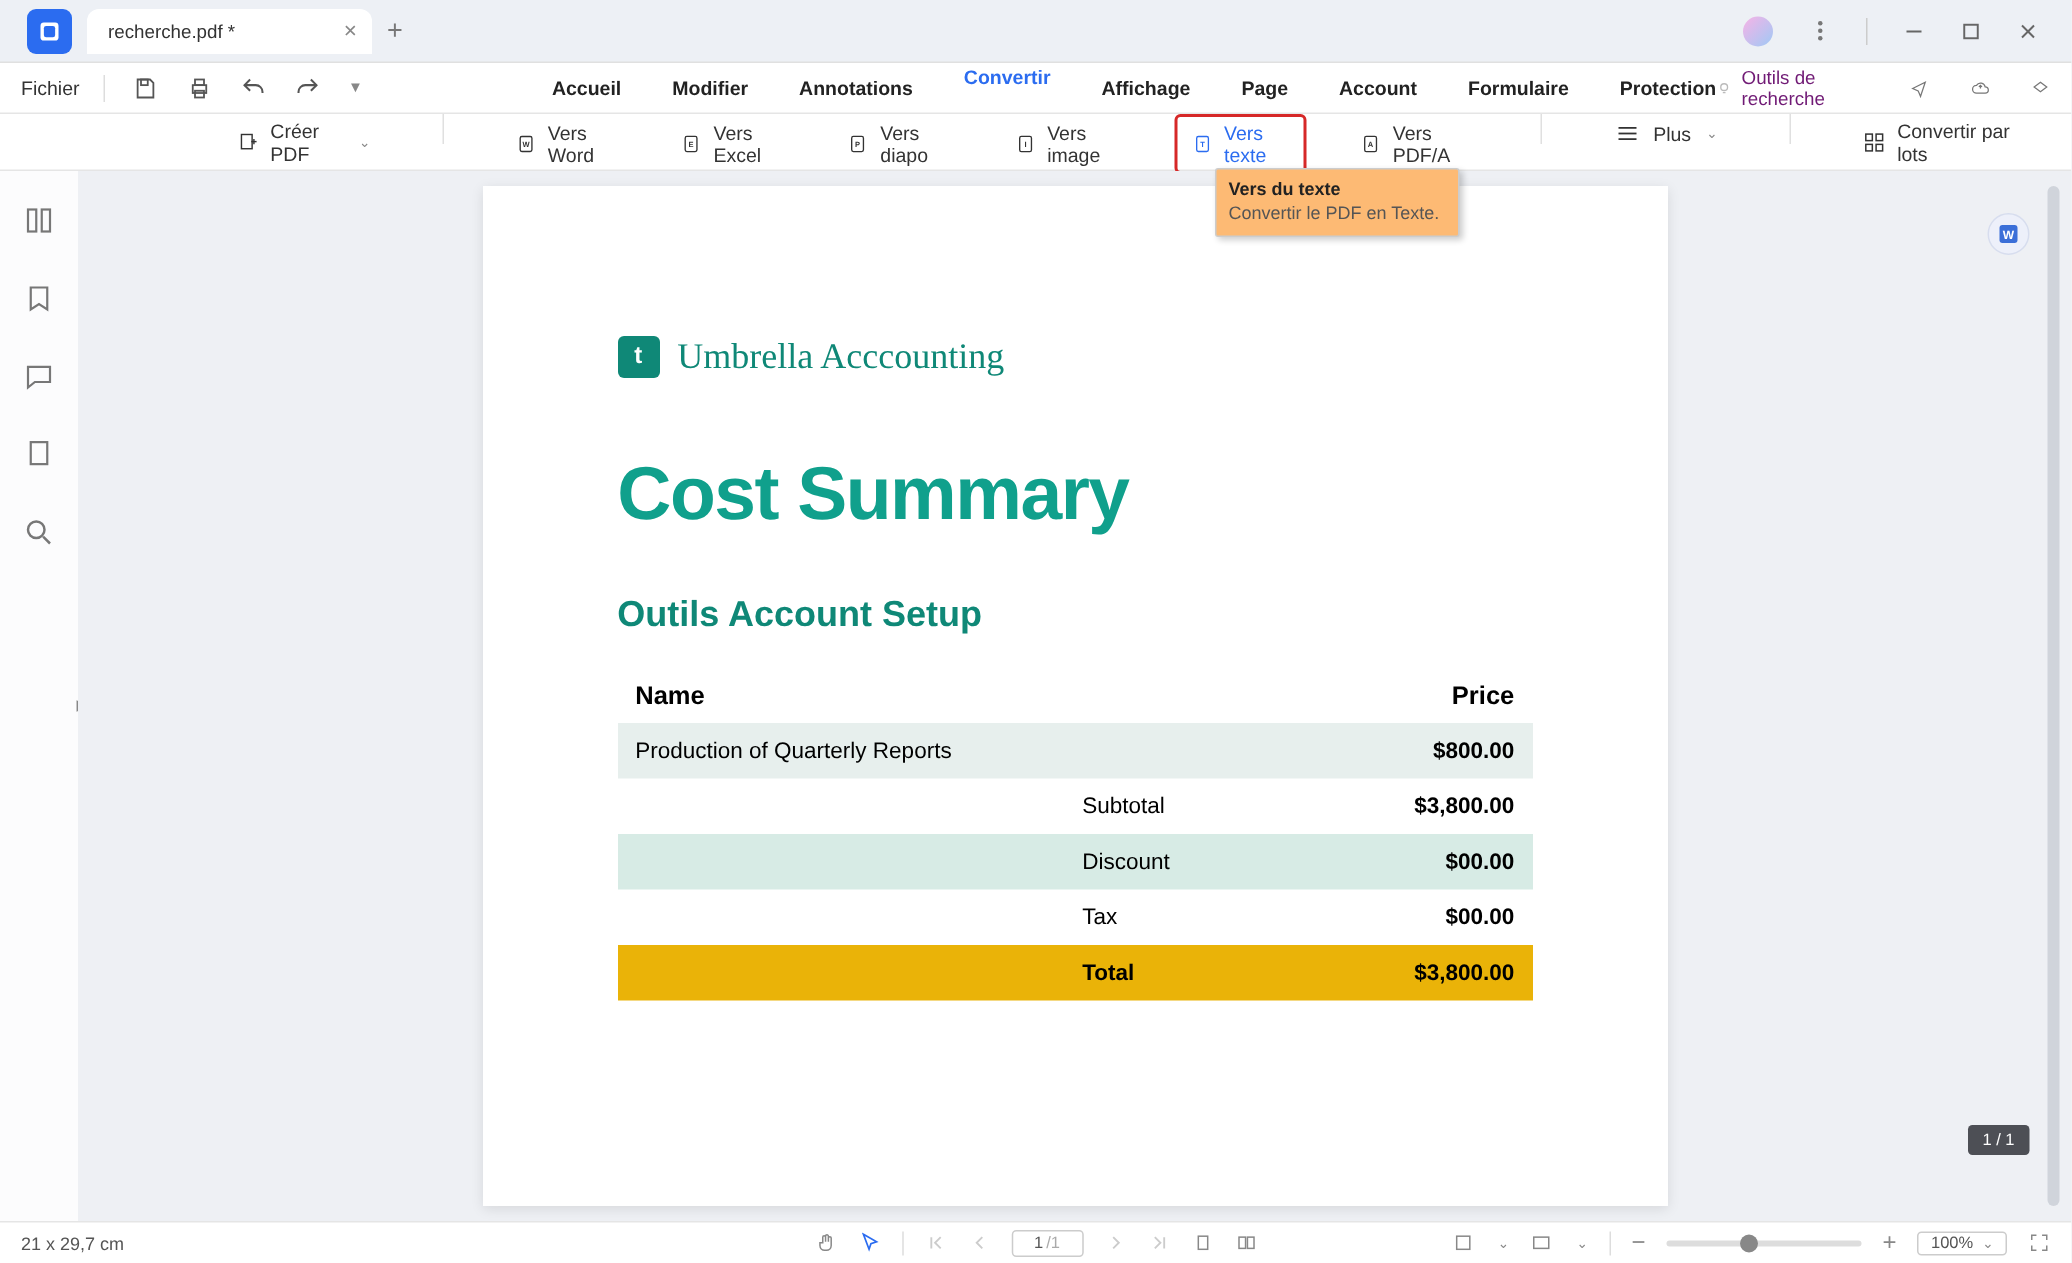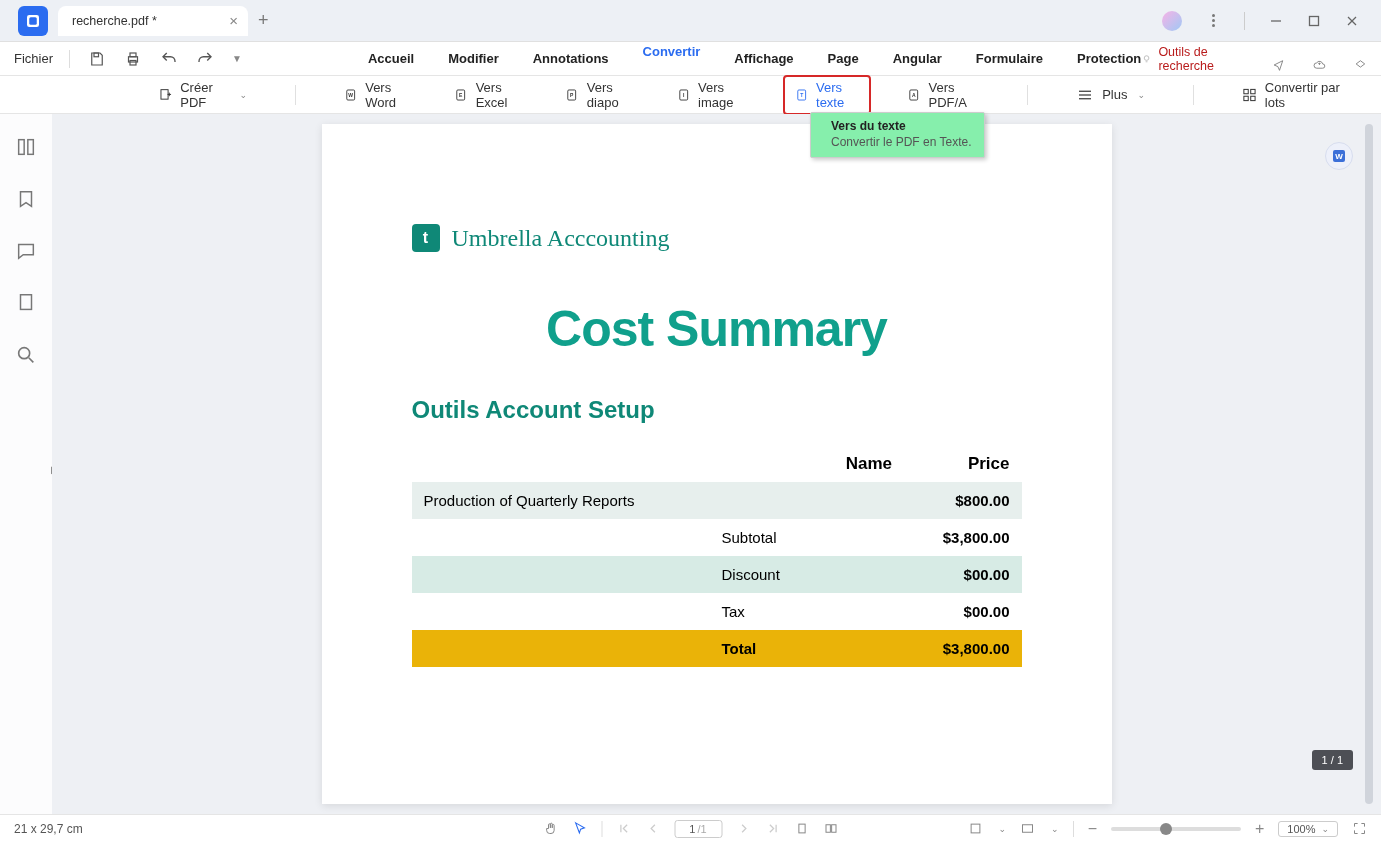--- a/index.html
+++ b/index.html
@@ -20,58 +20,58 @@
   .wsep { width:1px; height:18px; background:#ccc; }
 
   
   .menubar { height: 34px; display:flex; align-items:center; background:#fff; border-bottom:1px solid #e5e5e5; padding: 0 14px 0 14px; }
   .file-btn { font-size:13px; color:#333; margin-right:16px; cursor:pointer; }
   .qa { display:flex; align-items:center; gap:18px; margin-right: 26px; }
   .qa-icon { width:18px; height:18px; color:#555; cursor:pointer; }
   .menu-items { display:flex; align-items:center; gap: 34px; margin-left: 100px; }
   .menu-item { font-size:13px; color:#222; cursor:pointer; font-weight:600; }
   .menu-item.active { color:#2b6cf0; border-bottom:3px solid #2b6cf0; padding-bottom: 20px; margin-bottom: -8px; }
-  .menu-right { margin-left:auto; display:flex; align-items:flex-end; gap:28px; color:#b91c1c; }
+  .menu-right { margin-left:auto; display:flex; align-items:center; gap:28px; color:#701a75; }
   .search-tools { font-size:12.5px; display:flex; align-items:center; gap:6px; }
   .mr-icon { width:16px; height:16px; color:#777; cursor:pointer; }
 
   
-  .ribbon { height: 38px; background:#fff; display:flex; align-items:center; padding: 0 26px 0 150px; gap: 40px; border-bottom:1px solid #e5e5e5; position:relative; }
+  .ribbon { height: 38px; background:#fff; display:flex; align-items:flex-start; padding: 0 26px 0 150px; gap: 40px; border-bottom:1px solid #e5e5e5; position:relative; }
   .rib-btn { display:flex; align-items:center; gap:8px; font-size:13px; color:#333; cursor:pointer; padding:4px 8px; border-radius:4px; }
   .rib-btn svg { width:18px; height:18px; }
   .rib-btn.active { color:#2b6cf0; border:2px solid #d62828; padding: 3px 10px; }
   .rib-sep { width:1px; height:20px; background:#e0e0e0; }
   .car { font-size:9px; color:#888; margin-left:2px; }
 
   
-  .tooltip { position:absolute; left: 810px; top: 112px; background:#86efac; border:1px solid #ccc; border-radius:2px; padding:6px 12px 8px 20px; box-shadow: 2px 2px 4px rgba(0,0,0,0.2); font-size:12px; z-index:50; }
+  .tooltip { position:absolute; left: 810px; top: 112px; background:#fdba74; border:1px solid #ccc; border-radius:2px; padding:6px 12px 8px 8px; box-shadow: 2px 2px 4px rgba(0,0,0,0.2); font-size:12px; z-index:50; }
   .tooltip .tt-title { font-weight:600; color:#222; margin-bottom:2px; }
   .tooltip .tt-body { color:#555; }
 
   
   .main { position:absolute; top:114px; left:0; right:0; bottom:28px; display:flex; }
   .left-rail { width:52px; background:#fcfcfd; display:flex; flex-direction:column; align-items:center; padding-top:22px; gap:30px; }
   .lr-icon { width:22px; height:22px; color:#777; cursor:pointer; }
   .collapse-arrow { position:absolute; left:51px; top:350px; font-size:10px; color:#888; cursor:pointer; }
   .collapse-arrow-r { position:absolute; right:2px; top:350px; font-size:10px; color:#888; cursor:pointer; }
 
   .canvas { flex:1; background:#eef0f4; position:relative; overflow:hidden; }
   .page { position:absolute; left:50%; transform:translateX(-50%); top:10px; width:790px; height:680px; background:#fff; box-shadow: 0 2px 8px rgba(0,0,0,0.1); padding: 100px 90px 0 90px; }
   .scrollbar { position:absolute; right:8px; top:10px; width:8px; height:680px; background:#d0d4db; border-radius:4px; }
   .word-float { position:absolute; right:28px; top:28px; width:28px; height:28px; background:#edf0fa; border-radius:50%; display:flex; align-items:center; justify-content:center; border:1px solid #d7ddee; cursor:pointer; }
   .word-float svg { width:16px; height:16px; fill:#3b6fd8; }
 
   
   .brand { display:flex; align-items:center; gap:12px; margin-bottom: 48px; }
   .brand-logo { width:28px; height:28px; background:#0f8877; border-radius:4px; display:flex; align-items:center; justify-content:center; color:#fff; font-weight:700; }
   .brand-name { font-size:24px; font-weight:400; color:#0f8877; font-family: Georgia, serif; }
-  .doc-title { font-size:50px; font-weight:800; color:#10a08c; margin-bottom: 38px; letter-spacing:-1px;text-align:center; }
+  .doc-title { font-size:50px; font-weight:800; color:#10a08c; margin-bottom: 38px; letter-spacing:-1px; }
   .doc-sub { font-size:24px; font-weight:700; color:#0f8877; margin-bottom: 22px; }
   .tbl { width:100%; border-collapse:collapse; font-size:15px; }
-  .tbl th { text-align:right; font-weight:700; padding: 8px 12px; font-size:17px; }
+  .tbl th { text-align:left; font-weight:700; padding: 8px 12px; font-size:17px; }
   .tbl th:last-child { text-align:right; }
   .tbl td { padding: 10px 12px; }
   .tbl td:last-child { text-align:right; font-weight:600; }
   .row-alt { background:#e7efed; }
   .sum-row td:first-child { text-align:left; padding-left: 310px;}
   .sum-row.alt { background:#d7ebe5; }
   .sum-row.total { background:#eab308; font-weight:700; }
   .sum-row.total td { font-weight:700; }
 
   .page-badge { position:absolute; right:28px; bottom:44px; background:#4d4f55; color:#fff; font-size:11px; padding:4px 10px; border-radius:3px; }
@@ -153,21 +153,21 @@
       </svg>
     <span style="font-size:10px;color:#888;">▼</span>
   </div>
   <div class="menu-items" id="menu-items">
       <div class="menu-item">Accueil</div>
       <div class="menu-item">Modifier</div>
       <div class="menu-item">Annotations</div>
       <div class="menu-item active">Convertir</div>
       <div class="menu-item">Affichage</div>
       <div class="menu-item">Page</div>
-      <div class="menu-item">Angular</div>
+      <div class="menu-item">Account</div>
       <div class="menu-item">Formulaire</div>
       <div class="menu-item">Protection</div>
     </div>
   <div class="menu-right">
     <div class="search-tools">
       <svg width="14" height="14" viewBox="0 0 24 24" fill="none" stroke="#bbb" stroke-width="2">
           <circle cx="12" cy="10" r="5"></circle>
           <path d="M10 18h4"></path>
         </svg>
       <span>Outils de recherche</span>

